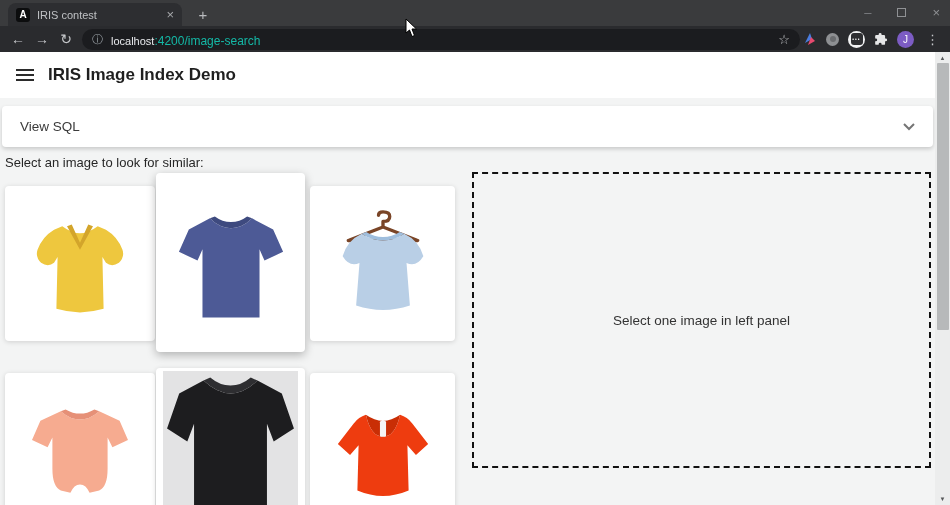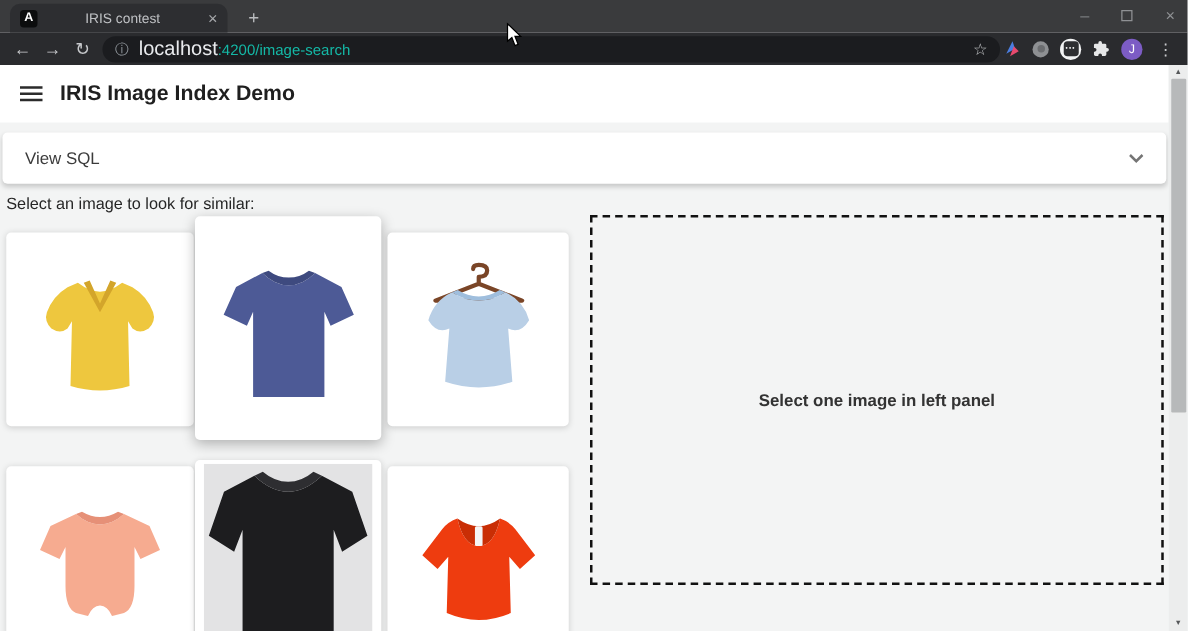--- a/index.html
+++ b/index.html
@@ -5,37 +5,37 @@
   * { margin:0; padding:0; box-sizing:border-box; }
   html,body { width:950px; height:505px; overflow:hidden; background:#f3f4f4;
               font-family:"Liberation Sans", sans-serif; }
 
   
   #chrome-tabstrip { position:absolute; left:0; top:0; width:950px; height:26px; background:#3a3b3d; }
   #tab { position:absolute; left:8px; top:3px; width:174px; height:23px; background:#2d2e31;
          border-radius:8px 8px 0 0; display:flex; align-items:center; padding:0 8px; gap:7px; }
   #tab-favicon { width:14px; height:14px; background:#0c0d0e; border-radius:3px; color:#fff;
                  font-size:10px; font-weight:bold; display:flex; align-items:center; justify-content:center; }
-  #tab-title { font-size:11px; color:#bfc1c4; flex:1; white-space:nowrap; overflow:hidden;text-align:center; }
+  #tab-title { font-size:11px; color:#bfc1c4; flex:1; white-space:nowrap; overflow:hidden; }
   .chrome-glyph { color:#a6a8ab; font-size:13px; line-height:1; }
   #tab-close { margin-left:auto; cursor:default; }
   #new-tab-btn { position:absolute; left:192px; top:4px; width:22px; height:20px; color:#b9bbbe;
                  font-size:15px; display:flex; align-items:center; justify-content:center; }
   #win-controls { position:absolute; right:10px; top:0; height:24px; display:flex; align-items:center; gap:26px; }
   #win-min { color:#7e8083; font-size:13px; }
   #win-max { width:9px; height:9px; border:1px solid #8f9194; }
   #win-close { color:#8f9194; font-size:13px; }
 
   #chrome-toolbar { position:absolute; left:0; top:26px; width:950px; height:26px; background:#2a2b2e;
                     display:flex; align-items:center; }
   .nav-ic { width:24px; text-align:center; color:#c6c8cb; font-size:14px; }
   #omnibox { position:absolute; left:82px; top:3px; width:718px; height:21px; background:#1b1c1f;
              border-radius:11px; display:flex; align-items:center; padding:0 10px; gap:8px; }
   #omnibox-info { color:#9aa0a6; font-size:11px; }
-  #url-host { color:#e8eaed; font-size:16px; }
+  #url-host { color:#e8eaed; font-size:11px; }
   #url-rest { color:#14b8a6; font-size:12px; }
   #omnibox-star { margin-left:auto; color:#c0c2c5; font-size:13px; }
   #ext-cluster { position:absolute; right:8px; top:0; height:26px; display:flex; align-items:center; gap:9px; }
   #ext-gray { width:13px; height:13px; border-radius:50%; background:#8e9093; display:flex; align-items:center; justify-content:center; }
   #ext-gray i { width:6px; height:6px; border-radius:50%; background:#6b6d70; display:block; }
   #ext-dots-badge { width:17px; height:17px; border-radius:50%; background:#f2f3f4; display:flex; align-items:center; justify-content:center; }
   #ext-dots-inner { width:12px; height:12px; border-radius:3px; background:#2e2f32; color:#fff; font-size:5px;
                     letter-spacing:1px; display:flex; align-items:center; justify-content:center; }
   #avatar { width:17px; height:17px; border-radius:50%; color:#fff; font-size:10px;
             display:flex; align-items:center; justify-content:center; }
@@ -62,21 +62,21 @@
   .card { position:absolute; background:#fff; border-radius:4px; box-shadow:0 1px 5px rgba(0,0,0,.15);
           display:flex; align-items:center; justify-content:center; overflow:hidden; }
   #card-1 { left:5px;  top:134px; width:150px; height:155px; }
   #card-2 { left:156px; top:121px; width:149px; height:179px; box-shadow:0 3px 10px rgba(0,0,0,.28); }
   #card-3 { left:310px; top:134px; width:145px; height:155px; }
   #card-4 { left:5px;  top:321px; width:150px; height:150px; align-items:flex-start; padding-top:14px; }
   #card-5 { left:156px; top:316px; width:149px; height:155px; align-items:flex-start; padding-top:3px; }
   #card-6 { left:310px; top:321px; width:145px; height:150px; align-items:flex-start; padding-top:12px; }
 
   #result-box { position:absolute; left:472px; top:120px; width:459px; height:296px;
-                border:2px dashed #111; display:flex; align-items:center; justify-content:center;font-weight:bold; }
+                border:2px dashed #111; display:flex; align-items:center; justify-content:center; }
   #result-empty { font-size:13.5px; color:#333; }
 
   
   #scrollbar { position:absolute; left:935px; top:52px; width:15px; height:453px; background:#eceded; }
   #scroll-up, #scroll-down { position:absolute; left:0; width:15px; text-align:center; color:#56585a; font-size:6px; }
   #scroll-up { top:3px; } #scroll-down { bottom:3px; }
   #scroll-thumb { position:absolute; left:1.5px; top:11px; width:12px; height:267px; background:#b7b9ba; border-radius:1px; }
 
   #cursor { position:absolute; left:405px; top:18px; z-index:99; }
 </style>

